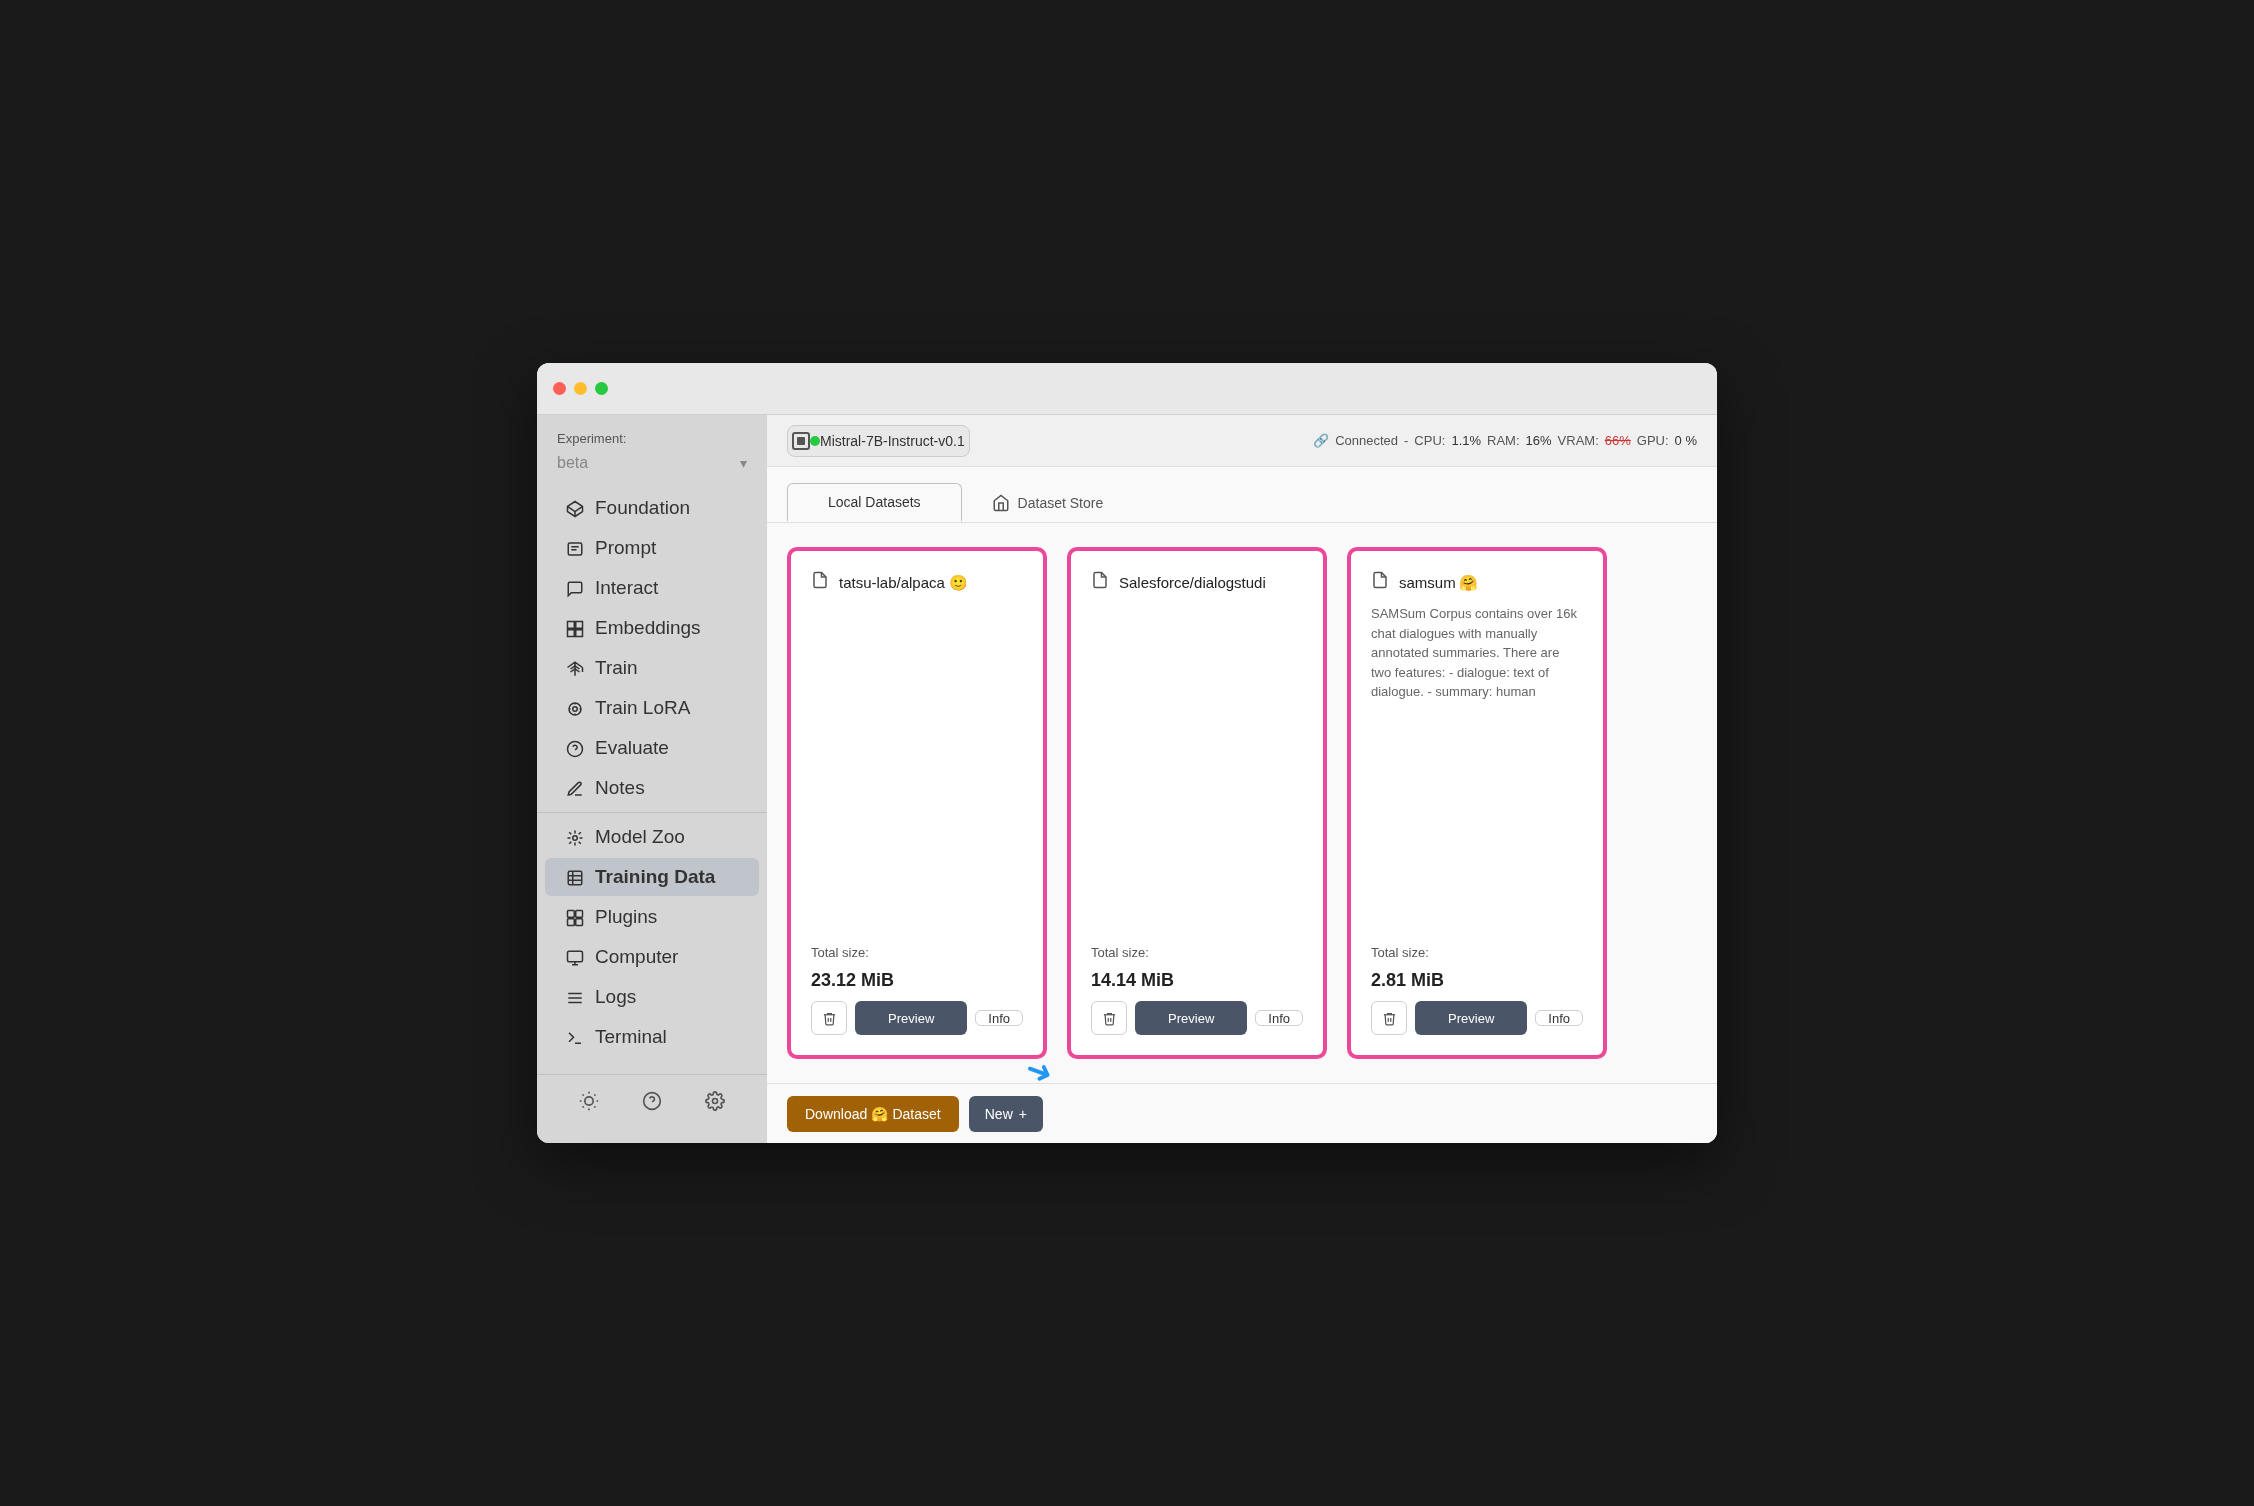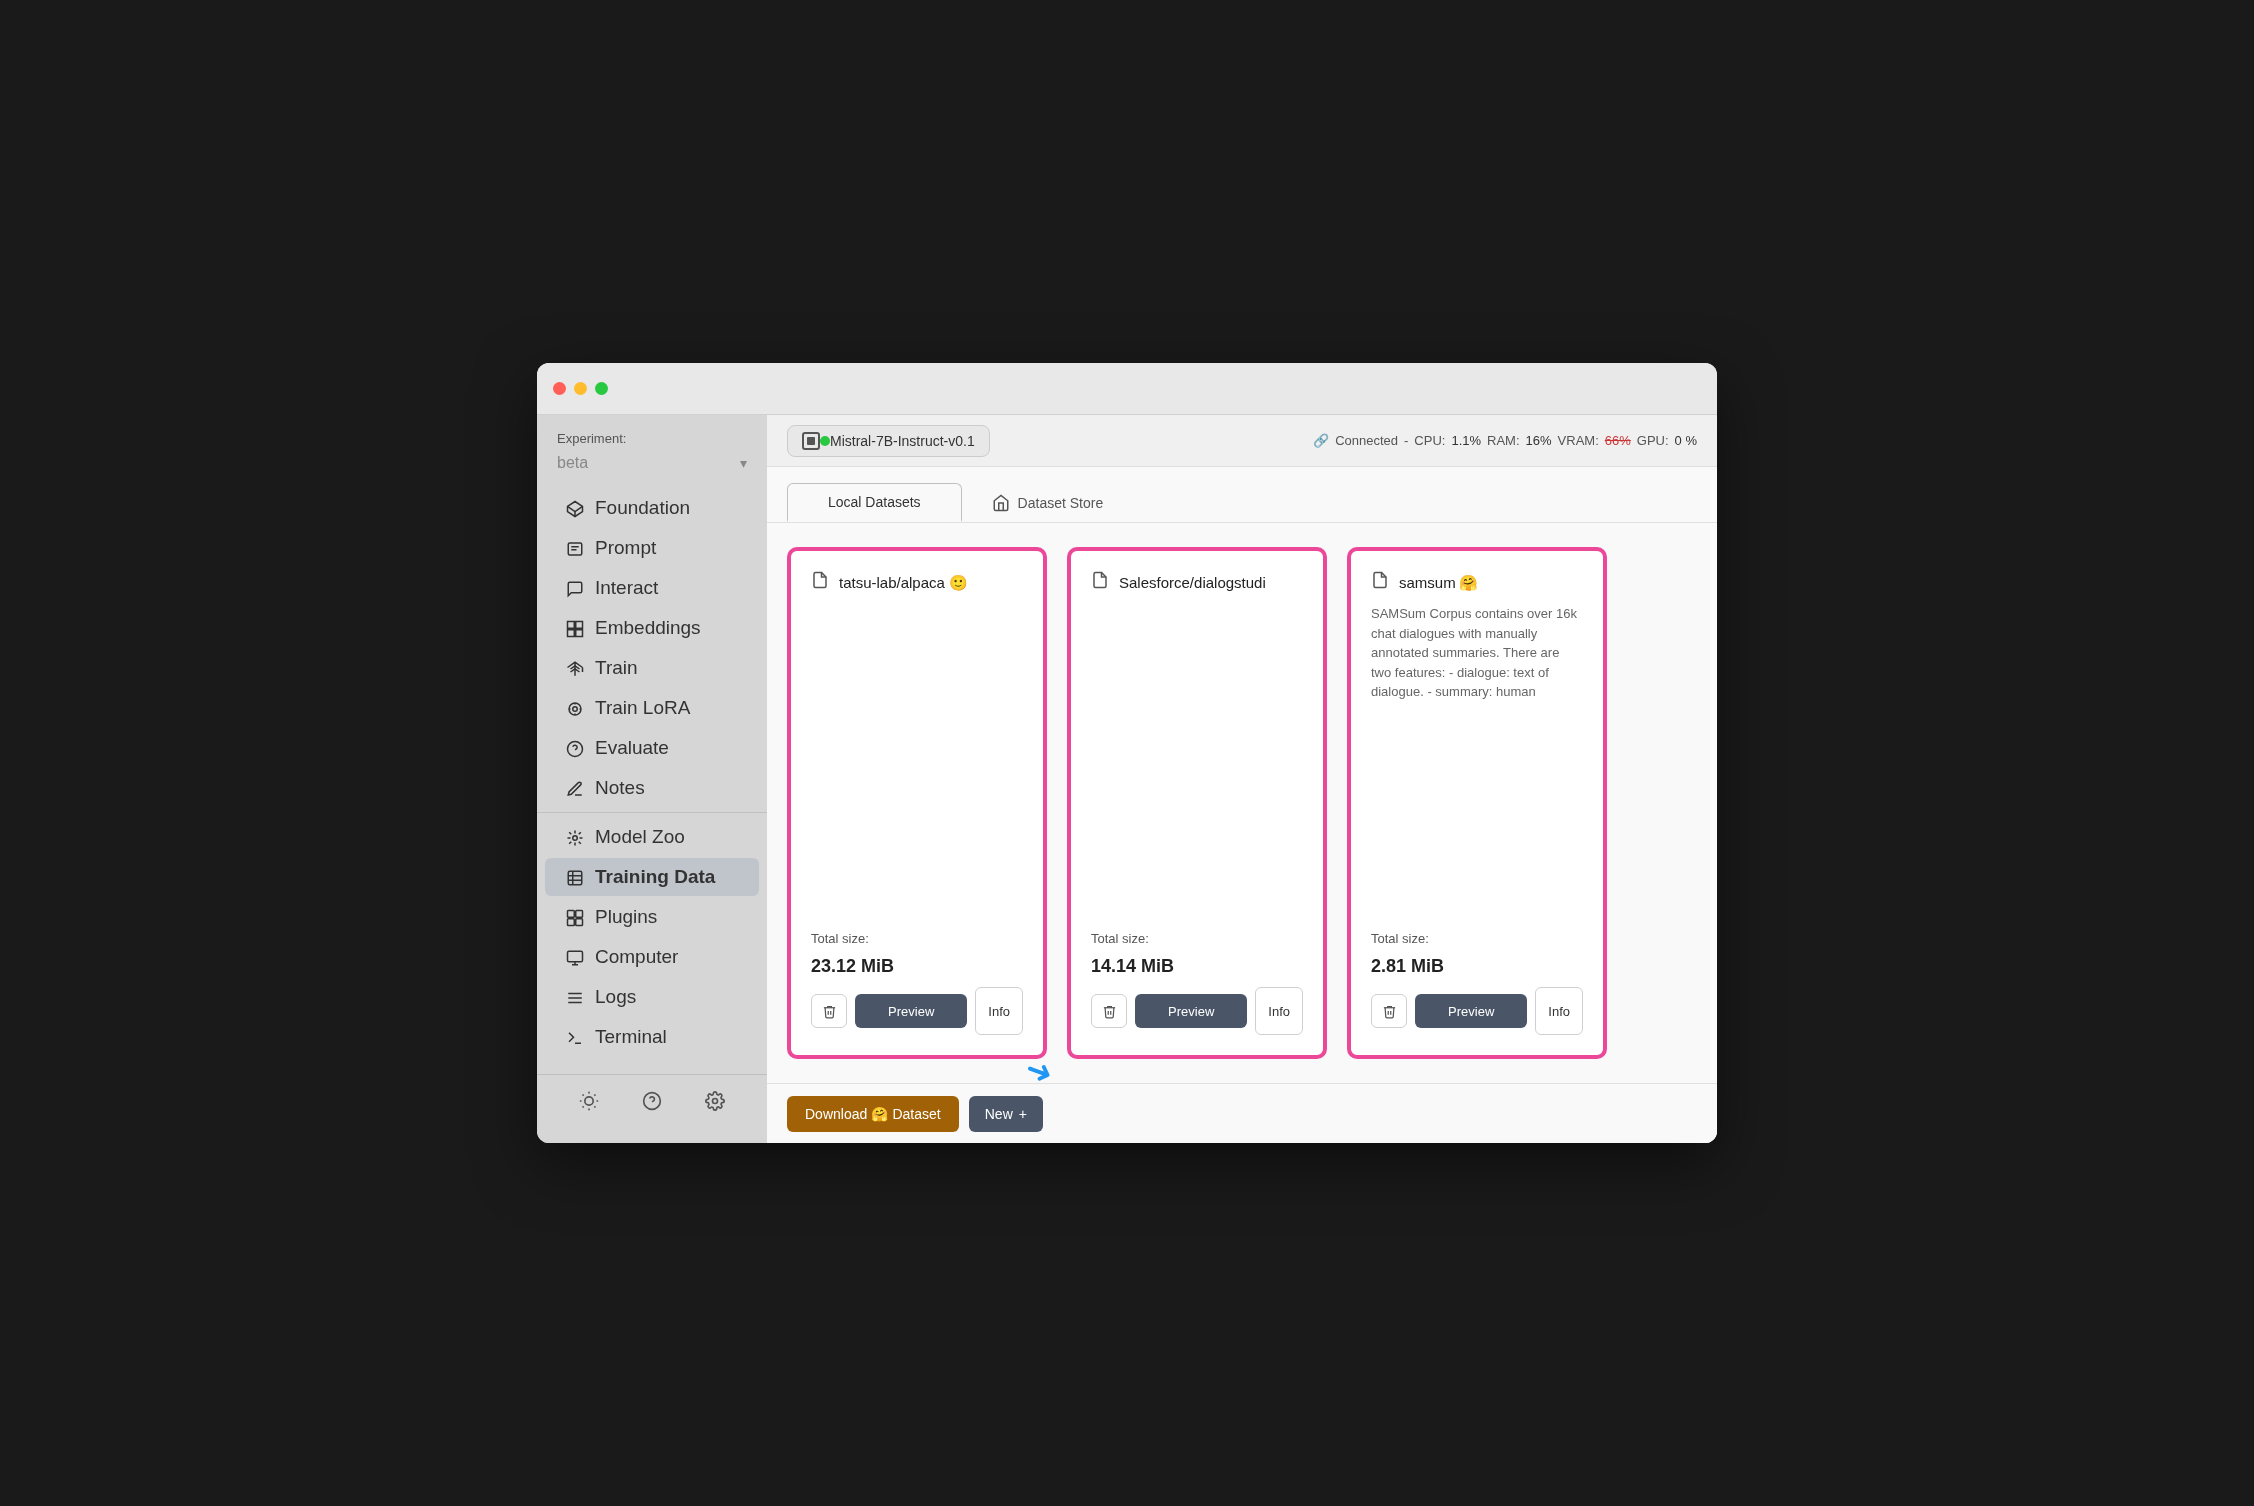--- a/index.html
+++ b/index.html
@@ -140,21 +140,21 @@
       padding: 0 20px;
       flex-shrink: 0;
     }
     .model-selector {
       display: flex;
       align-items: center;
       gap: 0;
       background: #e8e8e8;
       border: 1px solid #ccc;
       border-radius: 8px;
-      padding: 6px 14px;
+      padding: 6px 4px;
       cursor: pointer;
     }
     .stop-icon {
       width: 18px;
       height: 18px;
       border: 2px solid #555;
       border-radius: 3px;
       display: flex;
       align-items: center;
       justify-content: center;
@@ -295,21 +295,21 @@
       height: 34px;
       background: #4a5568;
       border: none;
       border-radius: 6px;
       color: white;
       font-size: 13px;
       font-weight: 500;
       cursor: pointer;
     }
     .btn-info {
-      height: 48px;
+      height: 16px;
       padding: 0 12px;
       background: white;
       border: 1px solid #d0d0d0;
       border-radius: 6px;
       color: #333;
       font-size: 13px;
       cursor: pointer;
     }
     .bottom-bar {
       height: 60px;

